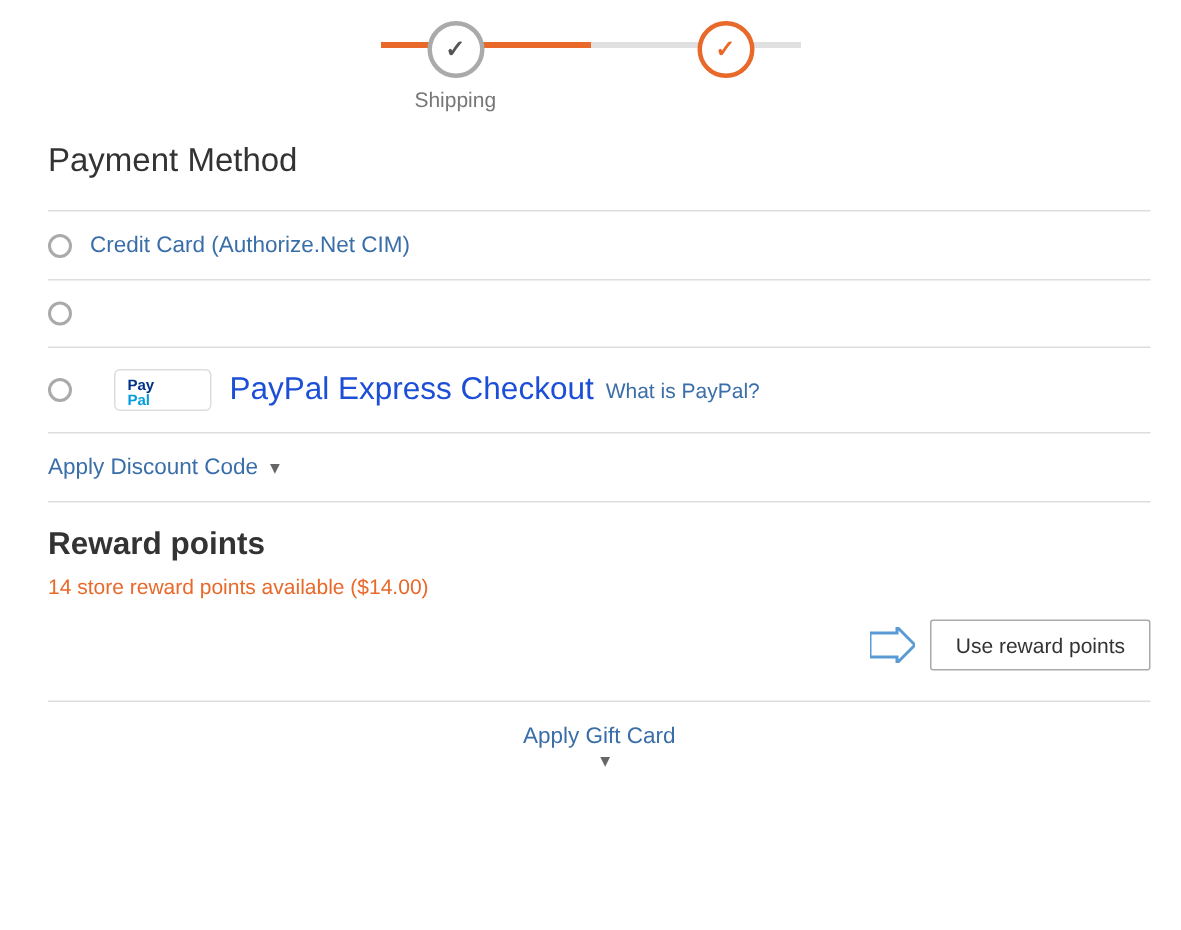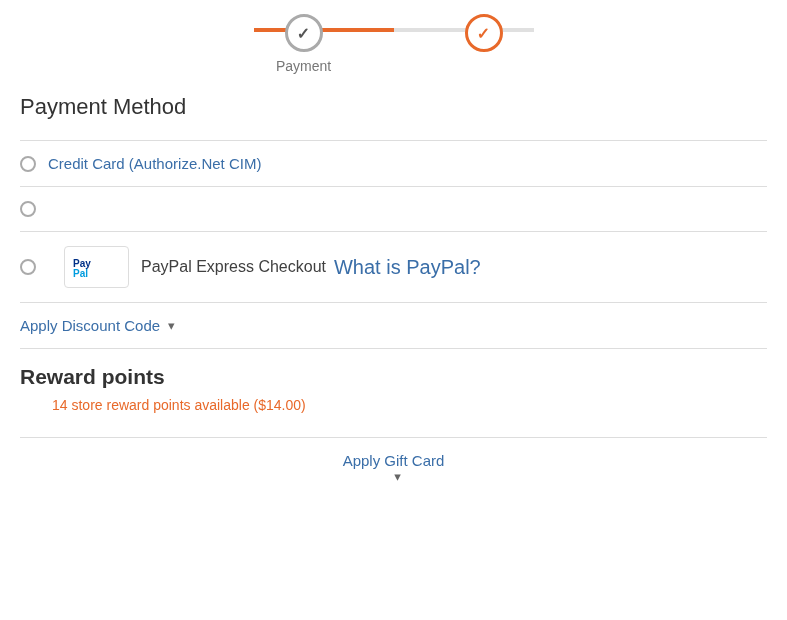--- a/index.html
+++ b/index.html
@@ -77,21 +77,21 @@
     .step-label {
       margin-top: 6px;
       font-size: 14px;
       white-space: nowrap;
     }
     .step-label.gray { color: #777; }
     .step-label.black { color: #222; font-weight: bold; }
 
     
     .main {
-      padding: 10px 20px 20px 20px;
+      padding: 10px 20px 20px 32px;
     }
 
     .section-title {
       font-size: 22px;
       font-weight: normal;
       color: #333;
       margin-bottom: 20px;
     }
 
     .divider {
@@ -118,42 +118,42 @@
       justify-content: center;
       cursor: pointer;
     }
     .payment-label {
       color: #3a6ea8;
       font-size: 15px;
       cursor: pointer;
     }
     .paypal-logo {
       width: 65px;
-      height: 42px;
+      height: 28px;
       border: 1px solid #ddd;
       border-radius: 4px;
       display: flex;
       align-items: center;
       justify-content: center;
       margin-right: 12px;
       margin-left: 28px;
       background: #fff;
     }
     .paypal-logo svg {
       width: 52px;
       height: 28px;
     }
     .paypal-text {
-      color: #404040;
-      font-size: 16px;
+      color: #1d4ed8;
+      font-size: 21px;
     }
     .paypal-link {
       color: #3a6ea8;
       margin-left: 8px;
-      font-size: 20px;
+      font-size: 14px;
       cursor: pointer;
       text-decoration: none;
     }
 
     
     .accordion-row {
       display: flex;
       align-items: center;
       padding: 14px 0;
       cursor: pointer;
@@ -175,21 +175,20 @@
     .reward-title {
       font-size: 21px;
       font-weight: bold;
       color: #333;
       margin-bottom: 8px;
     }
     .reward-info {
       color: #e8692a;
       font-size: 14px;
       margin-bottom: 14px;
-      margin-left: 32px;
     }
     .reward-actions {
       display: flex;
       align-items: center;
       justify-content: flex-end;
       gap: 10px;
       padding-bottom: 10px;
     }
     .arrow-icon {
       width: 30px;
@@ -237,21 +236,21 @@
 
 <div class="stepper">
   <div class="stepper-track"></div>
   <div class="stepper-track-fill"></div>
   <div class="stepper-steps">
 
     <div class="step-item">
       <div class="step-circle completed-gray">
         <span class="checkmark">✓</span>
       </div>
-      <span class="step-label gray">Payment</span>
+      <span class="step-label gray">Shipping</span>
     </div>
 
     <div class="step-item">
       <div class="step-circle completed-orange">
         <span class="checkmark-orange">✓</span>
       </div>
     </div>
   </div>
 </div>
 
@@ -292,20 +291,29 @@
   <div class="accordion-row">
     <span class="accordion-label">Apply Discount Code</span>
     <span class="chevron-icon">▾</span>
   </div>
 
   <hr class="divider">
 
   <div class="reward-section">
     <div class="reward-title">Reward points</div>
     <div class="reward-info">14 store reward points available ($14.00)</div>
+    <div class="reward-actions">
+      <div class="arrow-icon">
+
+        <svg width="30" height="24" viewBox="0 0 30 24" xmlns="http://www.w3.org/2000/svg">
+          <polygon points="0,4 18,4 18,0 30,12 18,24 18,20 0,20" fill="none" stroke="#5b9bd5" stroke-width="2"></polygon>
+        </svg>
+      </div>
+      <button class="use-reward-btn">Use reward points</button>
+    </div>
   </div>
 
   <hr class="divider">
 
   <div class="gift-card-row">
     <span class="gift-card-label">Apply Gift Card</span>
     <span class="chevron-icon">▾</span>
   </div>
 
 </div>

